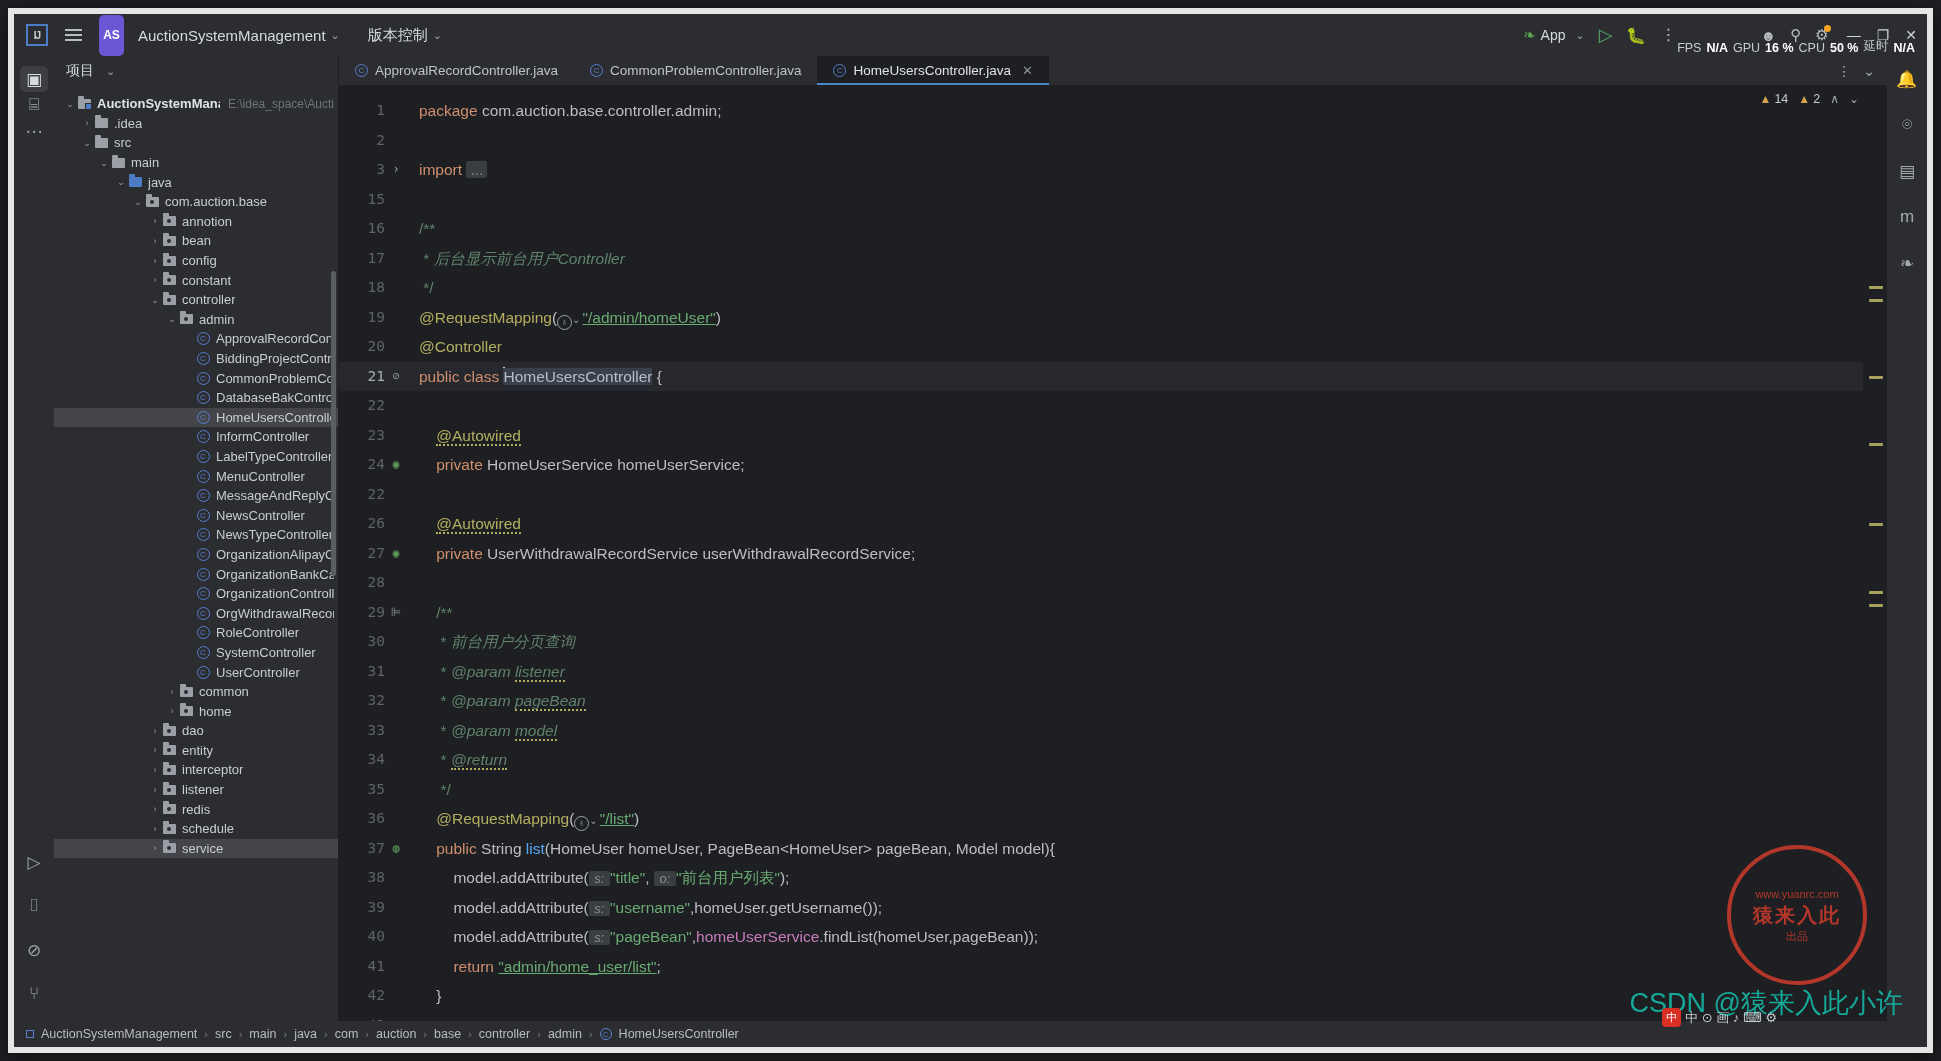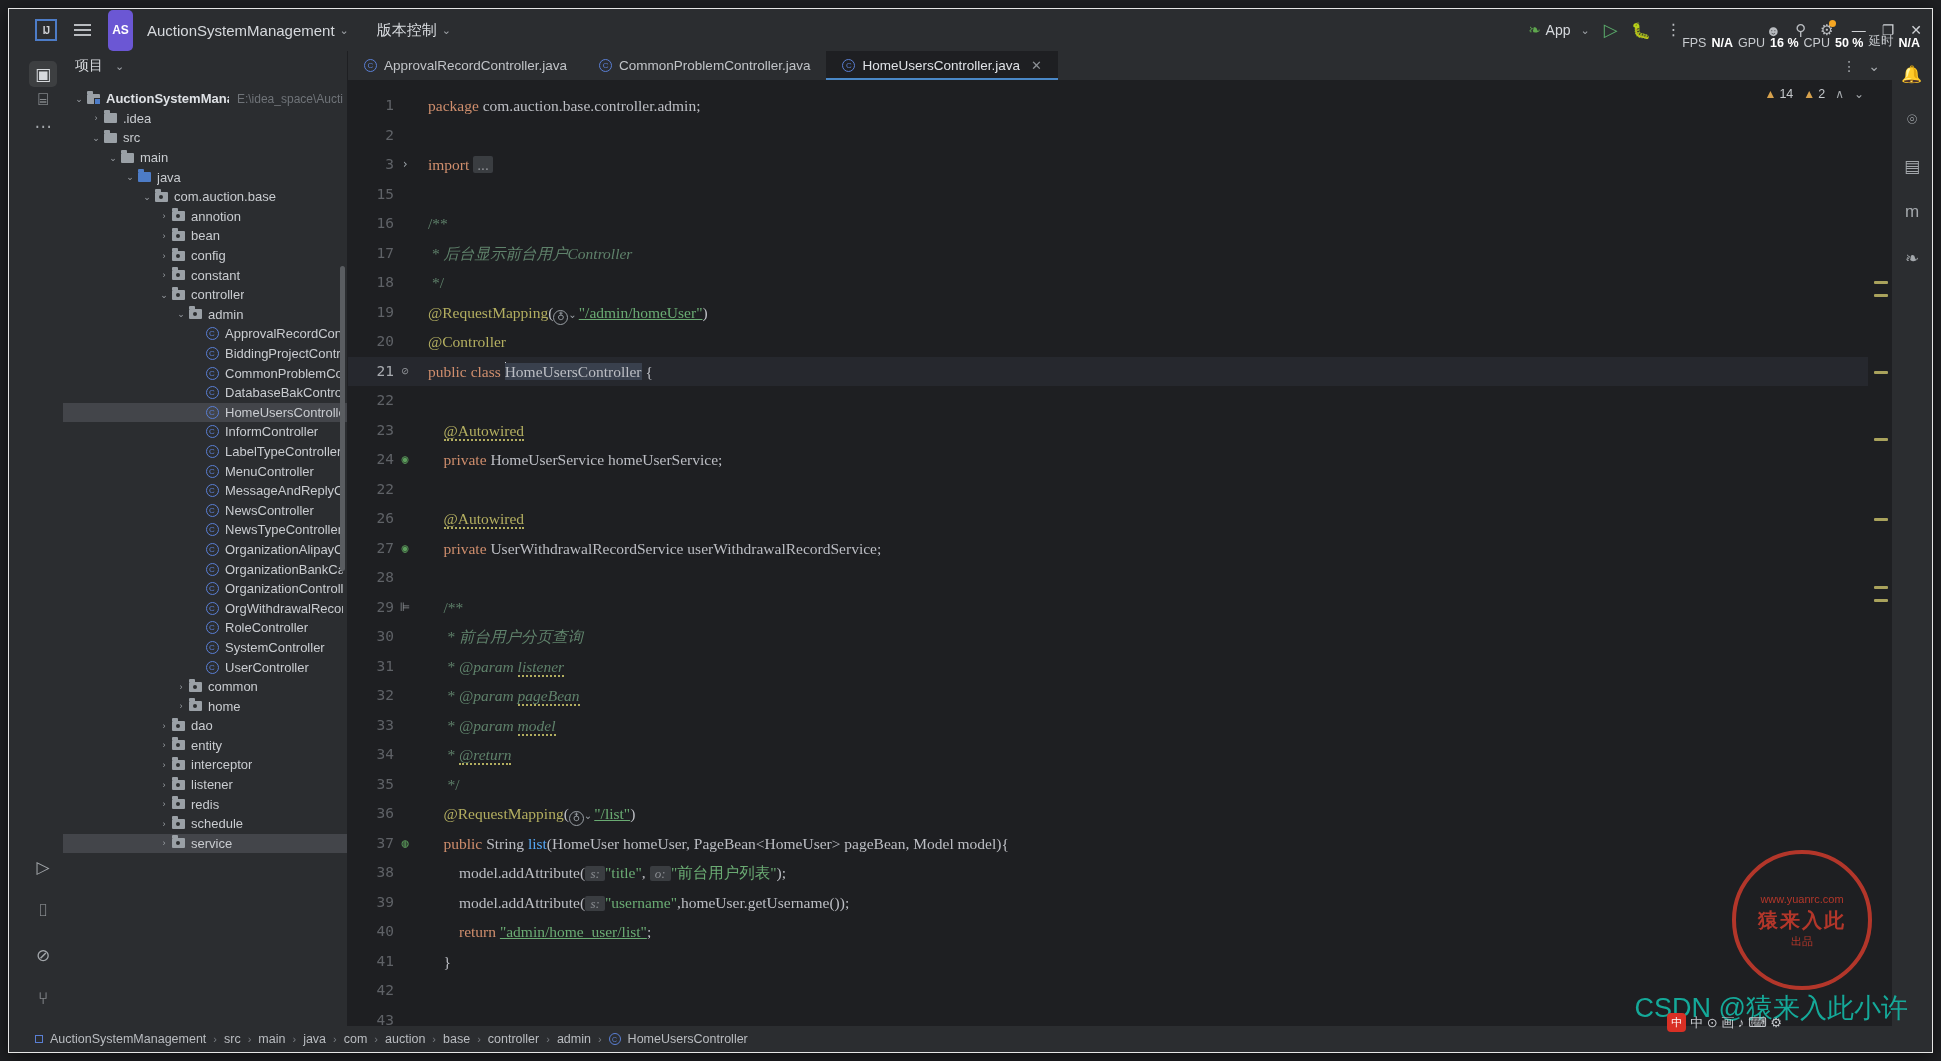--- a/index.html
+++ b/index.html
@@ -6,24 +6,23 @@
   html, body {
     width: 1941px; height: 1061px;
     background: #1e1f22;
     font-family: "Liberation Sans", "DejaVu Sans", sans-serif;
     overflow: hidden;
   }
   .app {
     position: absolute; left: 8px; top: 8px;
     width: 1925px; height: 1045px;
     background: #2b2d30;
-    border: 1px solid #e5e5e5;
+    border: 6px solid #e5e5e5;
     display: flex; flex-direction: column;
     box-shadow: 0 4px 18px rgba(0,0,0,0.55);
-    padding-left: 14px;
   }
 
   
   .titlebar {
     height: 42px; min-height: 42px;
     background: #2b2d30;
     display: flex; align-items: center;
     padding: 0 6px 0 12px;
     position: relative;
   }
@@ -174,21 +173,21 @@
     display: flex; align-items: center; justify-content: flex-end;
     color: #5f6267; padding-right: 4px; position: relative;
   }
   .gline .gi { width: 22px; text-align: center; font-size: 12px; }
   .gnum { min-width: 26px; text-align: right; }
   .gline.cur { background: #26282e; }
   .gline.cur .gnum { color: #a9acb1; }
 
   .code {
     flex: 1; padding-top: 10px; min-width: 0;
-    font-family: Liberation Serif, serif; font-size: 15.5px;
+    font-family: Liberation Sans, sans-serif; font-size: 15.5px;
     position: relative; overflow: hidden;
   }
   .cline { height: 29.5px; line-height: 29.5px; white-space: pre; color: #bcbec4; padding-left: 8px; }
   .cline.cur { background: #26282e; }
 
   .kw   { color: #cf8e6d; }
   .ann  { color: #b3ae60; }
   .str  { color: #6aab73; }
   .cmt  { color: #5f826b; font-style: italic; }
   .cmtb { color: #5f826b; }
@@ -792,20 +791,21 @@
               <div class="cline">     <span class="cmtb">*</span> <span class="cmt">前台用户分页查询</span></div>
               <div class="cline">     <span class="cmtb">*</span> <span class="cmt">@param</span> <span class="cmt squig">listener</span></div>
               <div class="cline">     <span class="cmtb">*</span> <span class="cmt">@param</span> <span class="cmt squig">pageBean</span></div>
               <div class="cline">     <span class="cmtb">*</span> <span class="cmt">@param</span> <span class="cmt squig">model</span></div>
               <div class="cline">     <span class="cmtb">*</span> <span class="cmt squig">@return</span></div>
               <div class="cline">     <span class="cmtb">*/</span></div>
               <div class="cline">    <span class="ann">@RequestMapping</span>(<span class="globe">♁</span><span class="globe-chev">⌄</span><span class="linkstr">"/list"</span>)</div>
               <div class="cline">    <span class="kw">public</span> String <span class="mth">list</span>(HomeUser homeUser, PageBean&lt;HomeUser&gt; pageBean, Model model){</div>
               <div class="cline">        model.addAttribute(<span class="hint"> s: </span><span class="str">"title"</span>, <span class="hint"> o: </span><span class="str">"前台用户列表"</span>);</div>
               <div class="cline">        model.addAttribute(<span class="hint"> s: </span><span class="str">"username"</span>,homeUser.getUsername());</div>
+              <div class="cline">        model.addAttribute(<span class="hint"> s: </span><span class="str">"pageBean"</span>,<span class="fld">homeUserService</span>.findList(homeUser,pageBean));</div>
               <div class="cline">        <span class="kw">return</span> <span class="linkstr">"admin/home_user/list"</span>;</div>
               <div class="cline">    }</div>
               <div class="cline"></div>
             </div>
         </div>
 
         <div class="code-warnings">
           <span class="warn-badge">
             <span class="tri">▲</span>
             <span>14</span>

